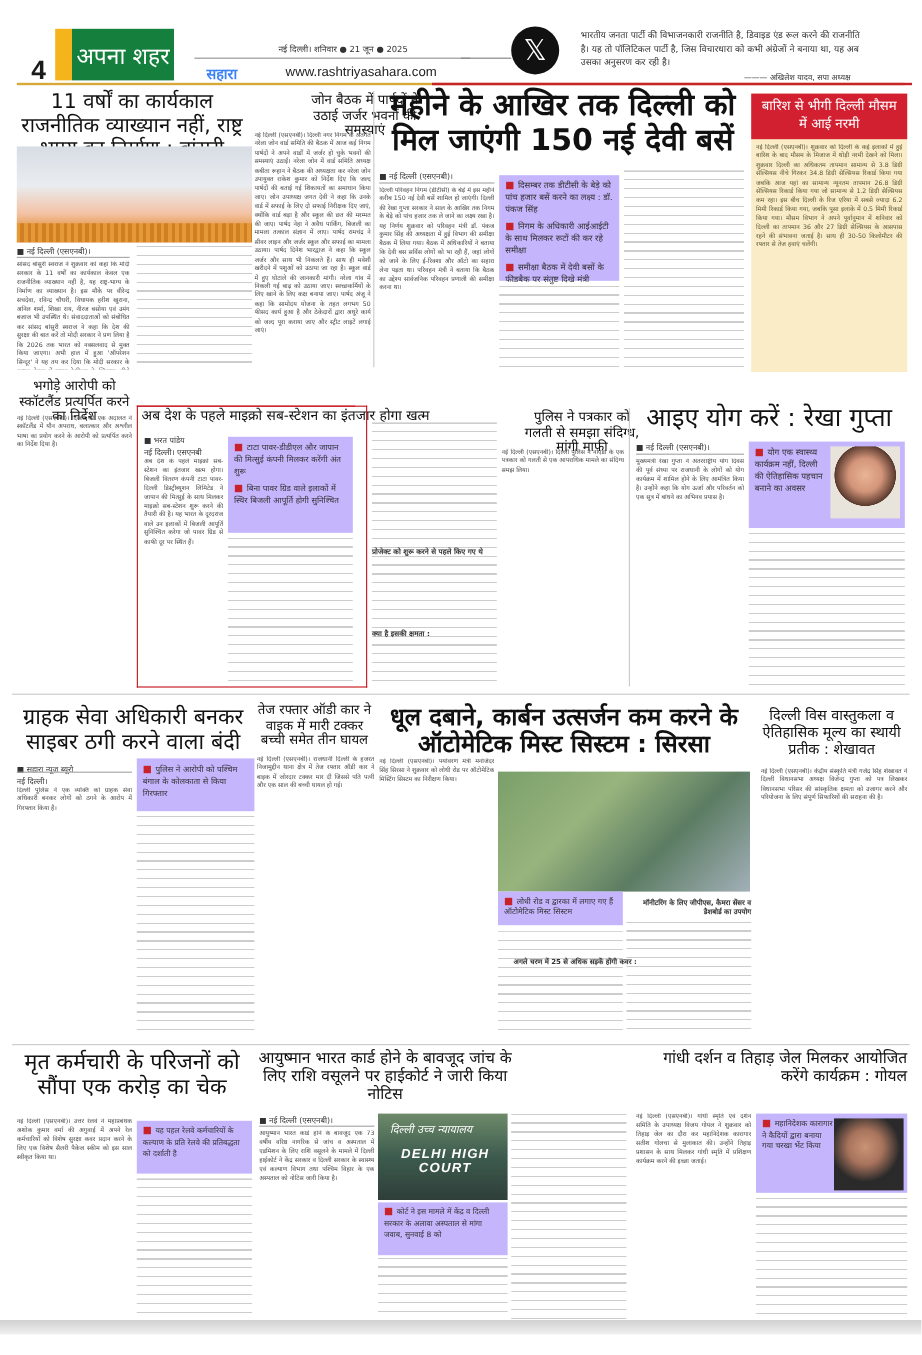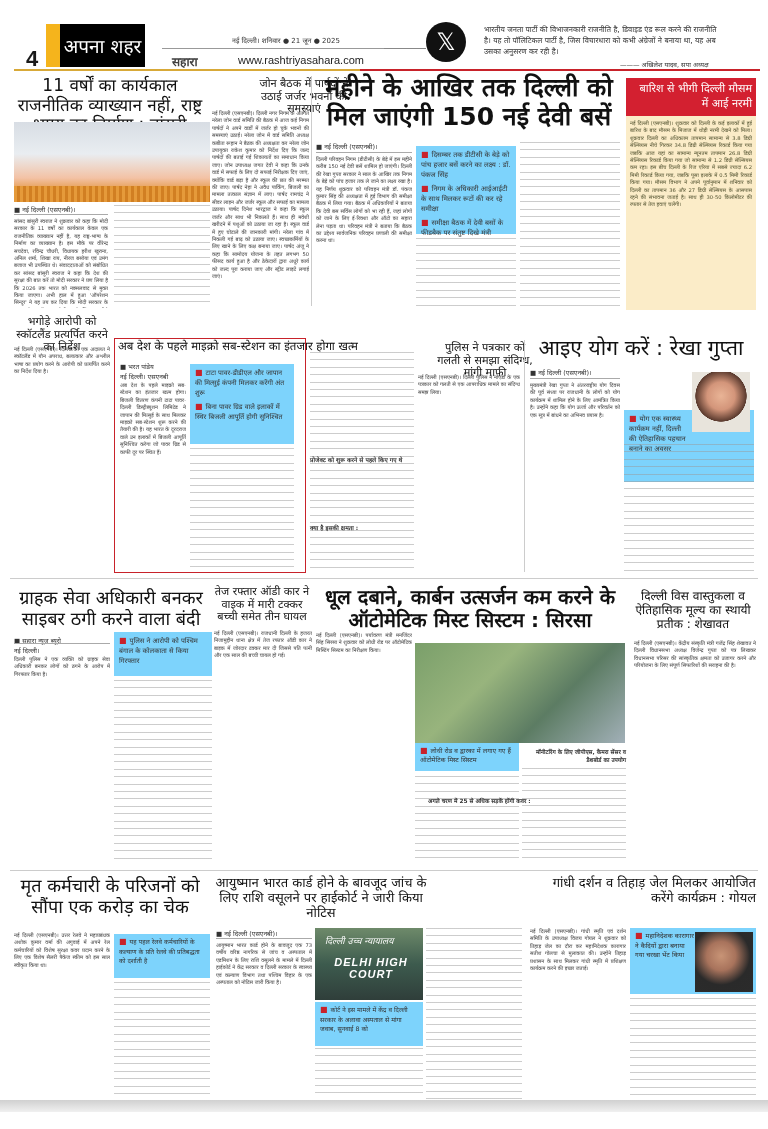--- a/index.html
+++ b/index.html
@@ -4,24 +4,24 @@
 <style>
   * { box-sizing: border-box; margin: 0; padding: 0; }
   html, body { width: 768px; height: 1129px; background: #fff; overflow: hidden; }
   body { font-family: "DejaVu Sans", sans-serif; color: #1a1a1a; position: relative; }
 
   .abs { position: absolute; }
 
   
   .page-no { left: 26px; top: 46px; font-size: 22px; font-weight: bold; font-family: "Liberation Sans", sans-serif; }
   .brand-accent { left: 46px; top: 24px; width: 14px; height: 43px; background: #f5b41c; }
-  .brand-box { left: 60px; top: 24px; width: 85px; height: 43px; background: #000000; color: #fff; font-size: 19px; display: flex; align-items: center; justify-content: center; font-family: "DejaVu Serif", serif; }
+  .brand-box { left: 60px; top: 24px; width: 85px; height: 43px; background: #15803d; color: #fff; font-size: 19px; display: flex; align-items: center; justify-content: center; font-family: "DejaVu Serif", serif; }
   .dateline { left: 232px; top: 36px; font-size: 7px; color: #333; }
   .mast-line { left: 162px; top: 48px; width: 230px; height: 1px; background: #999; }
-  .paper-name { left: 172px; top: 53px; font-size: 12px; font-weight: bold; color: #404040; font-family: "DejaVu Serif", serif; }
+  .paper-name { left: 172px; top: 53px; font-size: 12px; font-weight: bold; color: #3b82f6; font-family: "DejaVu Serif", serif; }
   .url { left: 238px; top: 54px; font-size: 11px; color: #222; font-family: "Liberation Sans", sans-serif; }
   .top-rule { left: 14px; top: 69px; width: 740px; height: 2px; background: #d8a938; }
   .top-rule-red { left: 360px; top: 69px; width: 400px; height: 2px; background: #c8222a; }
 
   .x-logo { left: 426px; top: 22px; width: 40px; height: 40px; border-radius: 50%; background: #111; color: #fff; font-size: 24px; display: flex; align-items: center; justify-content: center; font-family: "Liberation Sans", sans-serif; }
   .x-line { left: 384px; top: 48px; width: 42px; height: 1px; background: #888; }
   .quote { left: 484px; top: 24px; width: 240px; font-size: 7.5px; line-height: 11px; color: #333; }
   .quote-by { left: 620px; top: 60px; font-size: 6.5px; color: #333; }
 
   
@@ -32,25 +32,25 @@
   .h-s { font-size: 12px; }
 
   .byline { position: absolute; font-size: 6.5px; color: #333; }
   .body-col { position: absolute; font-size: 5.2px; line-height: 7.4px; color: #444; text-align: justify; overflow: hidden; }
   .body-col::before { content: ""; }
   .fill-lines { background: repeating-linear-gradient(to bottom, #9a9a9a 0, #9a9a9a 1px, transparent 1px, transparent 7.4px); opacity: .5; }
 
   .rule { position: absolute; height: 1px; background: #aaa; }
   .vrule { position: absolute; width: 1px; background: #ccc; }
 
-  .hl-box { position: absolute; background: #7dd3fc; padding: 6px 7px; font-size: 8.5px; line-height: 13px; color: #333; }
+  .hl-box { position: absolute; background: #c4b5fd; padding: 6px 7px; font-size: 8.5px; line-height: 13px; color: #333; }
   .hl-box .bullet { color: #c8222a; font-size: 8px; margin-right: 3px; }
   .hl-box div { margin-bottom: 4px; }
 
-  .red-box { position: absolute; background: #d32030; color: #fff; text-align: right; font-size: 12px; line-height: 15px; padding: 3px 4px; }
+  .red-box { position: absolute; background: #d32030; color: #fff; text-align: center; font-size: 12px; line-height: 15px; padding: 3px 4px; }
   .tan-panel { position: absolute; background: #fbecc8; }
 
   .photo { position: absolute; overflow: hidden; font-style: italic; }
   .photo-1 { background: linear-gradient(to bottom, #d8dde4 0%, #e9edf1 40%, #f3c2a5 70%, #e8a35e 82%, #d37b2c 100%); }
   .photo-2 { background: linear-gradient(135deg, #7a9f6a 0%, #98b47d 35%, #5c7c63 65%, #a2b0b8 100%); }
   .photo-3 { background: linear-gradient(to bottom, #6e8a6a 0%, #3d5b4e 50%, #2f3e3a 100%); }
   .photo-portrait { background: radial-gradient(circle at 50% 40%, #e9b496 0%, #d3957a 30%, #5a3a2e 55%, #e8e4dc 56%); }
   .photo-portrait-2 { background: radial-gradient(circle at 45% 40%, #c89476 0%, #a8735c 30%, #2a2a2a 60%, #2b2b2b 100%); }
 
   .frame-red { position: absolute; border: 1.5px solid #c8222a; }
@@ -144,21 +144,21 @@
   <div class="h h-s" style="left:416px;top:342px;width:106px;font-size:11px;margin-left:16px;">पुलिस ने पत्रकार को गलती से समझा संदिग्ध, मांगी माफी</div>
   <div class="body-col" style="left:418px;top:374px;width:102px;height:198px;">नई दिल्ली (एसएनबी)। दिल्ली पुलिस ने नोएडा के एक पत्रकार को गलती से एक आपराधिक मामले का संदिग्ध समझ लिया।</div>
 </div>
 <div class="vrule" style="left:524px;top:340px;height:232px;"></div>
 
 <div>
   <div class="h h-l" style="left:528px;top:336px;width:226px;font-size:21px;">आइए योग करें : रेखा गुप्ता</div>
   <div class="byline" style="left:530px;top:368px;">■ नई दिल्ली (एसएनबी)।</div>
   <div class="rule" style="left:530px;top:378px;width:90px;"></div>
   <div class="body-col" style="left:530px;top:382px;width:90px;height:190px;">मुख्यमंत्री रेखा गुप्ता ने अंतरराष्ट्रीय योग दिवस की पूर्व संध्या पर राजधानी के लोगों को योग कार्यक्रम में शामिल होने के लिए आमंत्रित किया है। उन्होंने कहा कि योग ऊर्जा और परिवर्तन को एक सूत्र में बांधने का अभिनव प्रयास है।</div>
-  <div class="hl-box" style="left:624px;top:368px;width:130px;height:72px;font-size:7px;line-height:10px;padding:4px 5px;margin-top:42px;">
+  <div class="hl-box" style="left:624px;top:368px;width:130px;height:72px;font-size:7px;line-height:10px;padding:4px 5px;">
     <div style="width:60px;"><span class="bullet">■</span><span>योग एक स्वास्थ्य कार्यक्रम नहीं, दिल्ली की ऐतिहासिक पहचान बनाने का अवसर</span></div>
   </div>
   <div class="photo photo-portrait" style="left:692px;top:372px;width:58px;height:60px;"></div>
   <div class="body-col fill-lines" style="left:624px;top:444px;width:130px;height:128px;"></div>
 </div>
 
 <div class="rule" style="left:10px;top:578px;width:748px;background:#ccc;"></div>
 
 <div>
   <div class="h h-l" style="left:12px;top:588px;width:198px;font-size:18px;">ग्राहक सेवा अधिकारी बनकर साइबर ठगी करने वाला बंदी</div>

